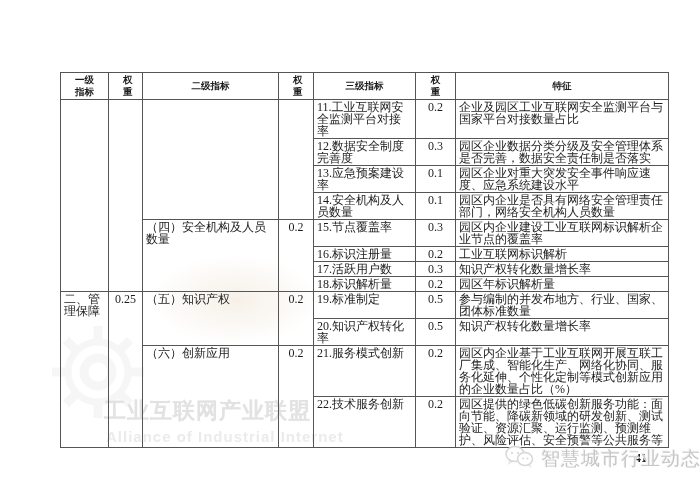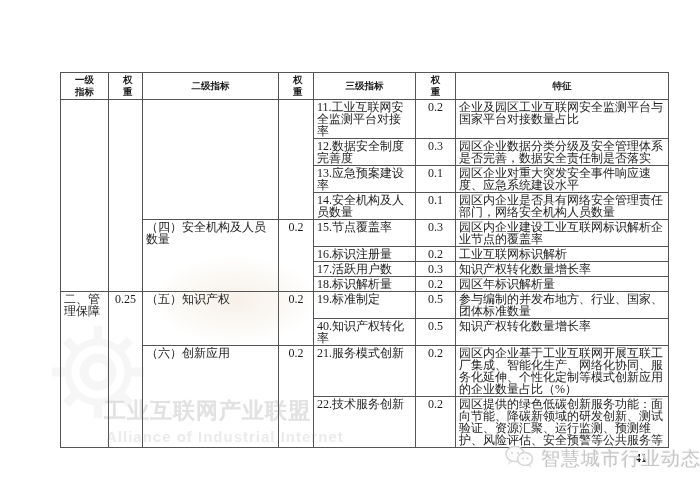--- a/index.html
+++ b/index.html
@@ -157,21 +157,21 @@
         <tr>
           <td class="c-l1" rowspan="4">二、管理保障</td>
           <td class="c-w" rowspan="4">0.25</td>
           <td class="c-l2" rowspan="2">（五）知识产权</td>
           <td class="c-w" rowspan="2">0.2</td>
           <td class="c-ind">19.标准制定</td>
           <td class="c-w">0.5</td>
           <td class="c-feat">参与编制的并发布地方、行业、国家、团体标准数量</td>
         </tr>
         <tr>
-          <td class="c-ind">40.知识产权转化率</td>
+          <td class="c-ind">20.知识产权转化率</td>
           <td class="c-w">0.5</td>
           <td class="c-feat">知识产权转化数量增长率</td>
         </tr>
         <tr>
           <td class="c-l2" rowspan="2">（六）创新应用</td>
           <td class="c-w" rowspan="2">0.2</td>
           <td class="c-ind">21.服务模式创新</td>
           <td class="c-w">0.2</td>
           <td class="c-feat">园区内企业基于工业互联网开展互联工厂集成、智能化生产、网络化协同、服务化延伸、个性化定制等模式创新应用的企业数量占比（%）</td>
         </tr>

